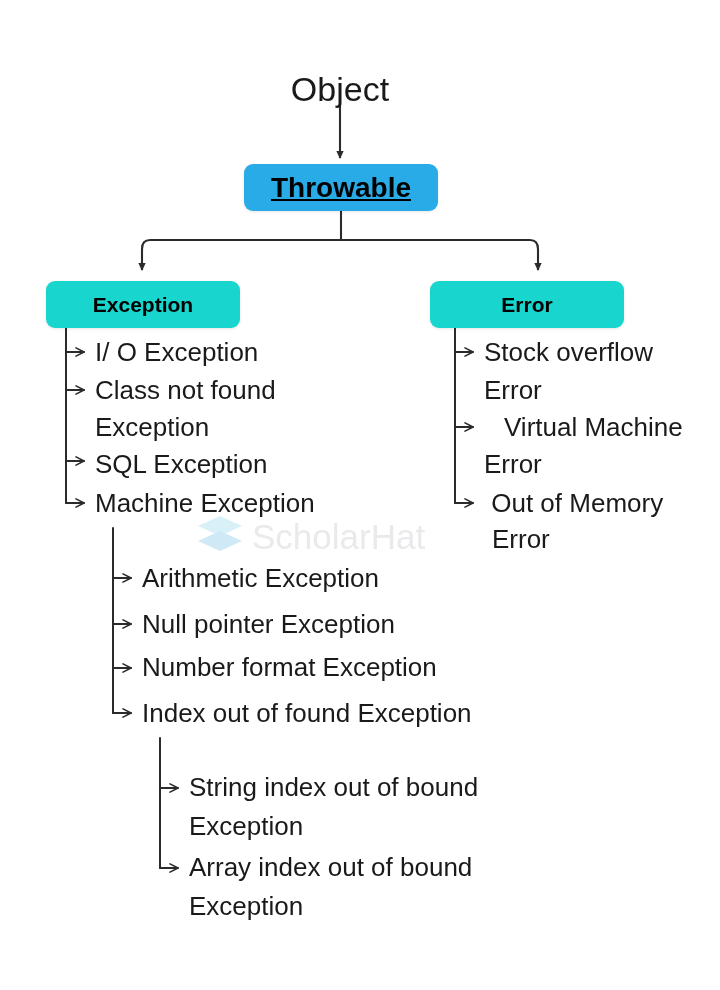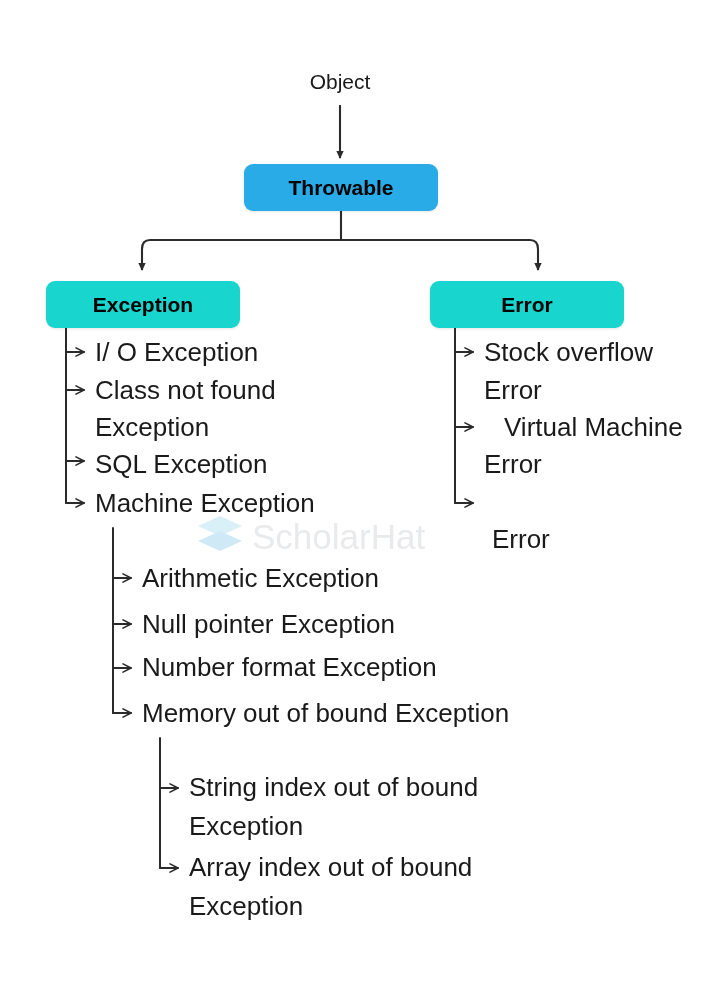--- a/index.html
+++ b/index.html
@@ -49,39 +49,40 @@
     display: flex;
     align-items: center;
     justify-content: center;
     font-weight: bold;
     color: #000000;
     box-shadow: 0 1px 3px rgba(0,0,0,0.10);
   }
   #node-throwable {
     left: 244px; top: 164px;
     width: 194px; height: 47px;
-    font-size: 21px;
+    font-size: 28px;
+    text-decoration: underline;
   }
   #node-exception {
     left: 46px; top: 281px;
     width: 194px; height: 47px;
     font-size: 21px;
   }
   #node-error {
     left: 430px; top: 281px;
     width: 194px; height: 47px;
     font-size: 21px;
   }
   
   #label-object {
     position: absolute;
     left: 280px; top: 70px;
     width: 120px;
     text-align: center;
-    font-size: 21px;
+    font-size: 34px;
     color: #1a1a1a;
   }
   
   .leaf {
     position: absolute;
     font-size: 26px;
     line-height: 25px;
     color: #1a1a1a;
     white-space: pre;
   }
@@ -163,25 +164,26 @@
   <div class="leaf" style="left:95px; top:340px;">I/ O Exception</div>
   <div class="leaf" style="left:95px; top:378px;">Class not found</div>
   <div class="leaf" style="left:95px; top:415px;">Exception</div>
   <div class="leaf" style="left:95px; top:452px;">SQL Exception</div>
   <div class="leaf" style="left:95px; top:491px;">Machine Exception</div>
 
   <div class="leaf" style="left:484px; top:340px;">Stock overflow</div>
   <div class="leaf" style="left:484px; top:378px;">Error</div>
   <div class="leaf" style="left:484px; top:415px;margin-left:20px;">Virtual Machine</div>
   <div class="leaf" style="left:484px; top:452px;">Error</div>
+  <div class="leaf" style="left:484px; top:491px;"> Out of Memory</div>
   <div class="leaf" style="left:492px; top:527px;">Error</div>
 
   <div class="leaf" style="left:142px; top:612px;">Null pointer Exception</div>
   <div class="leaf" style="left:142px; top:566px;">Arithmetic Exception</div>
   <div class="leaf" style="left:142px; top:655px;">Number format Exception</div>
-  <div class="leaf" style="left:142px; top:701px;">Memory out of bound Exception</div>
+  <div class="leaf" style="left:142px; top:701px;">Index out of found Exception</div>
 
   <div class="leaf" style="left:189px; top:775px;">String index out of bound</div>
   <div class="leaf" style="left:189px; top:814px;">Exception</div>
   <div class="leaf" style="left:189px; top:855px;">Array index out of bound</div>
   <div class="leaf" style="left:189px; top:894px;">Exception</div>
 
 </div>
 
 </body></html>

